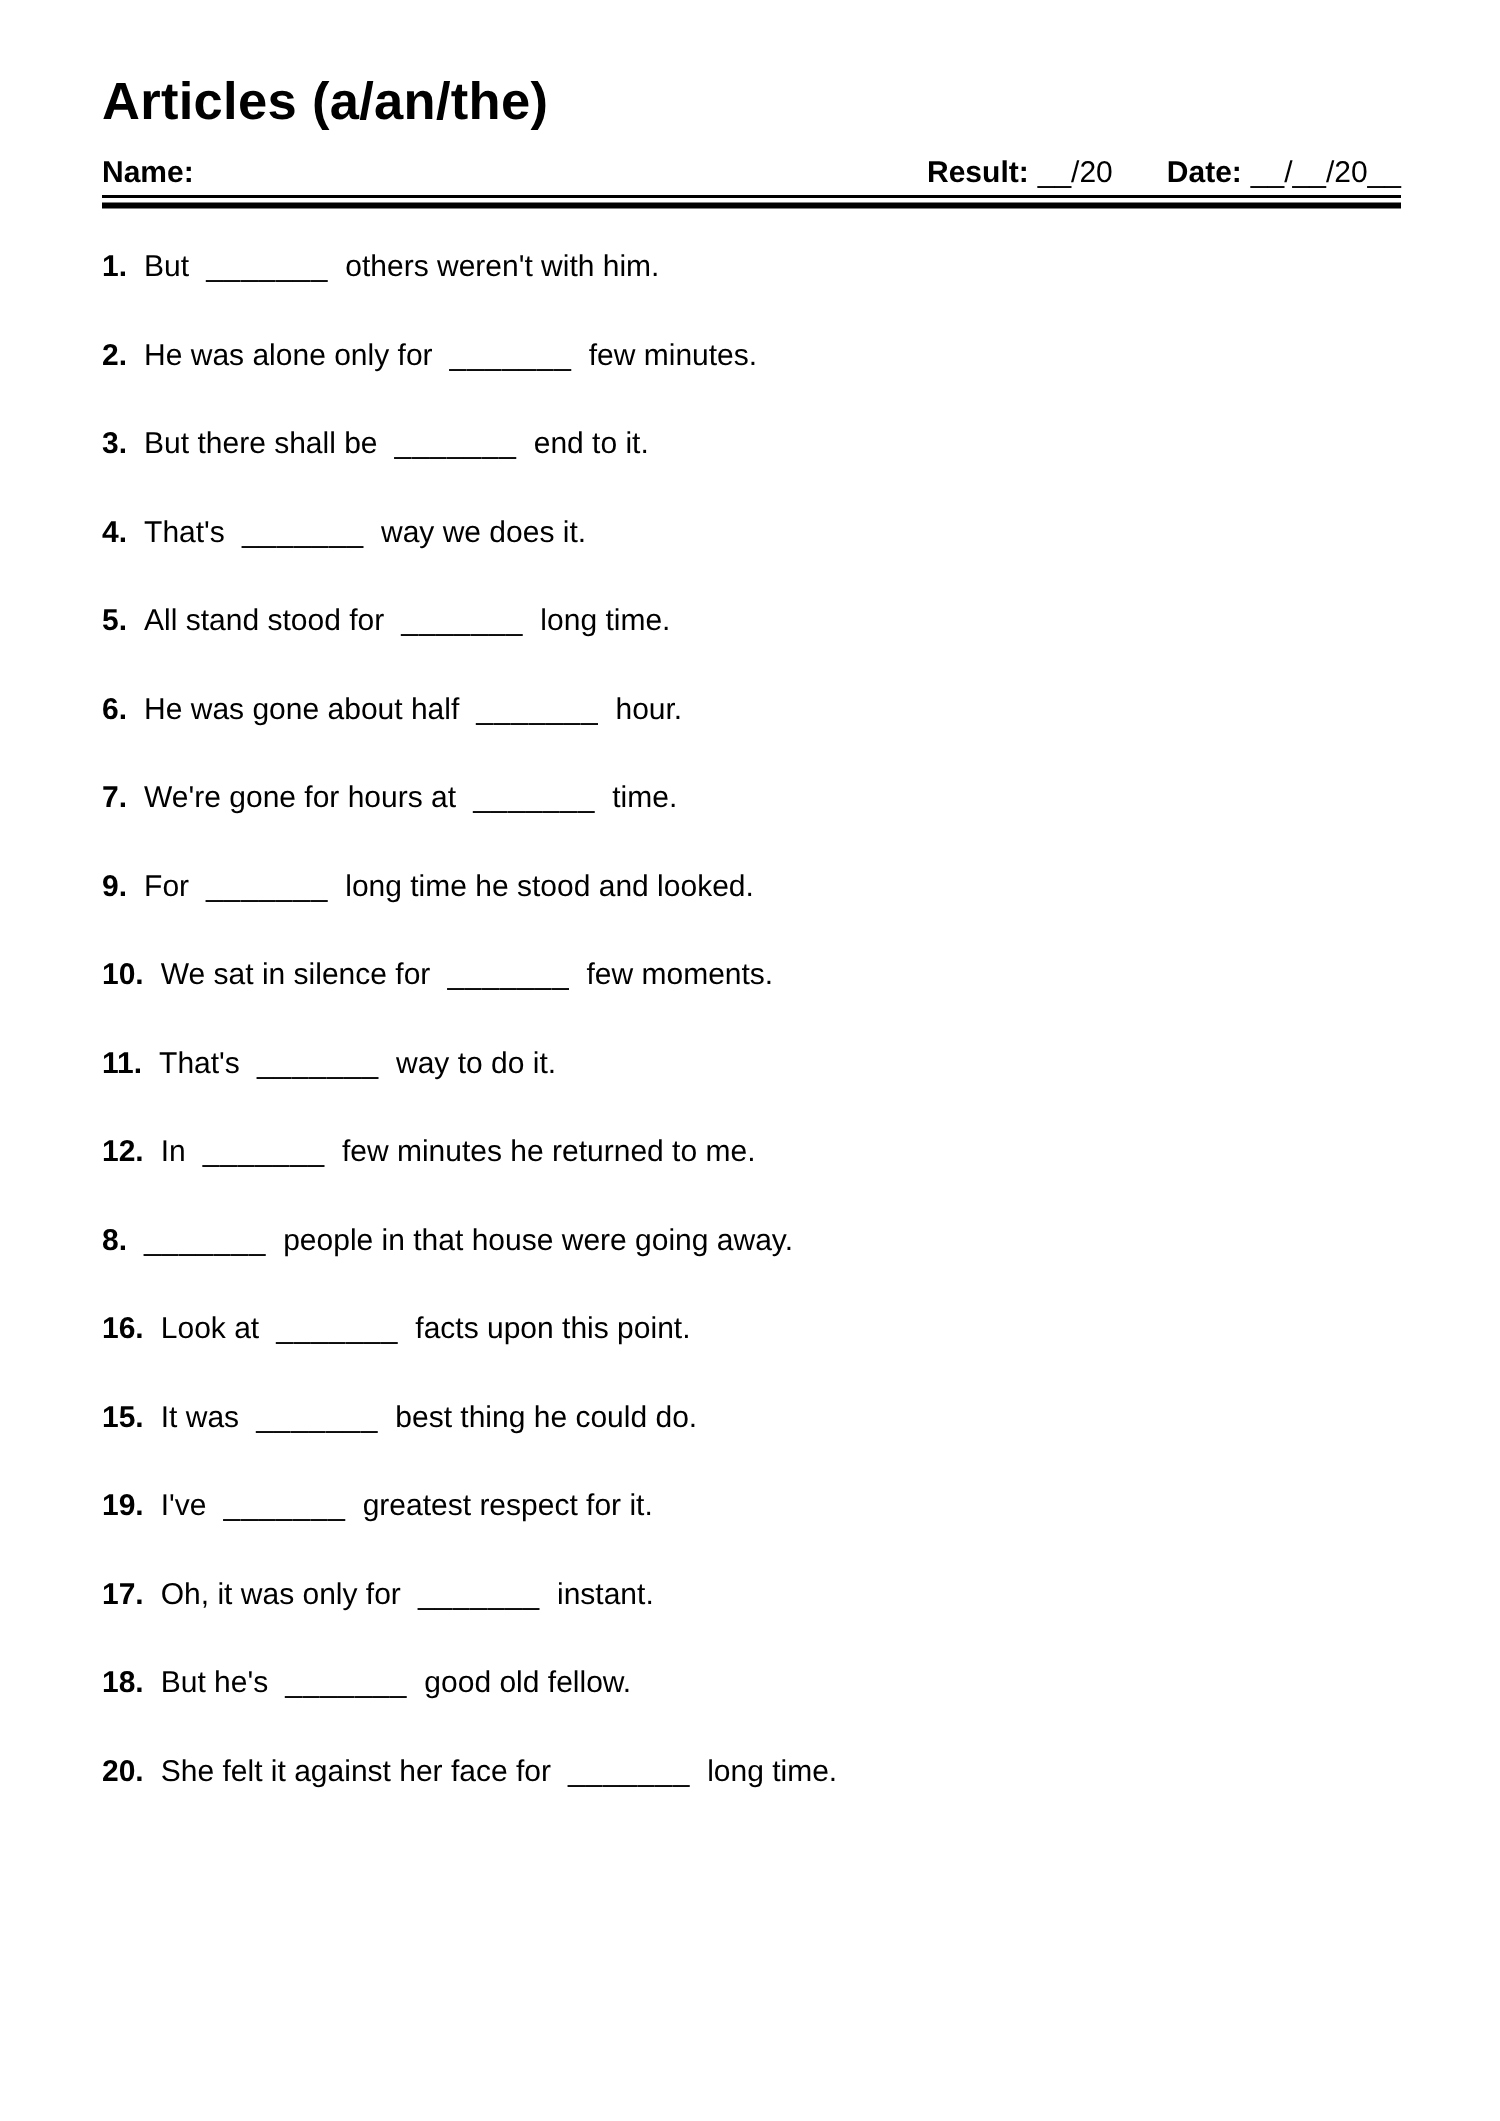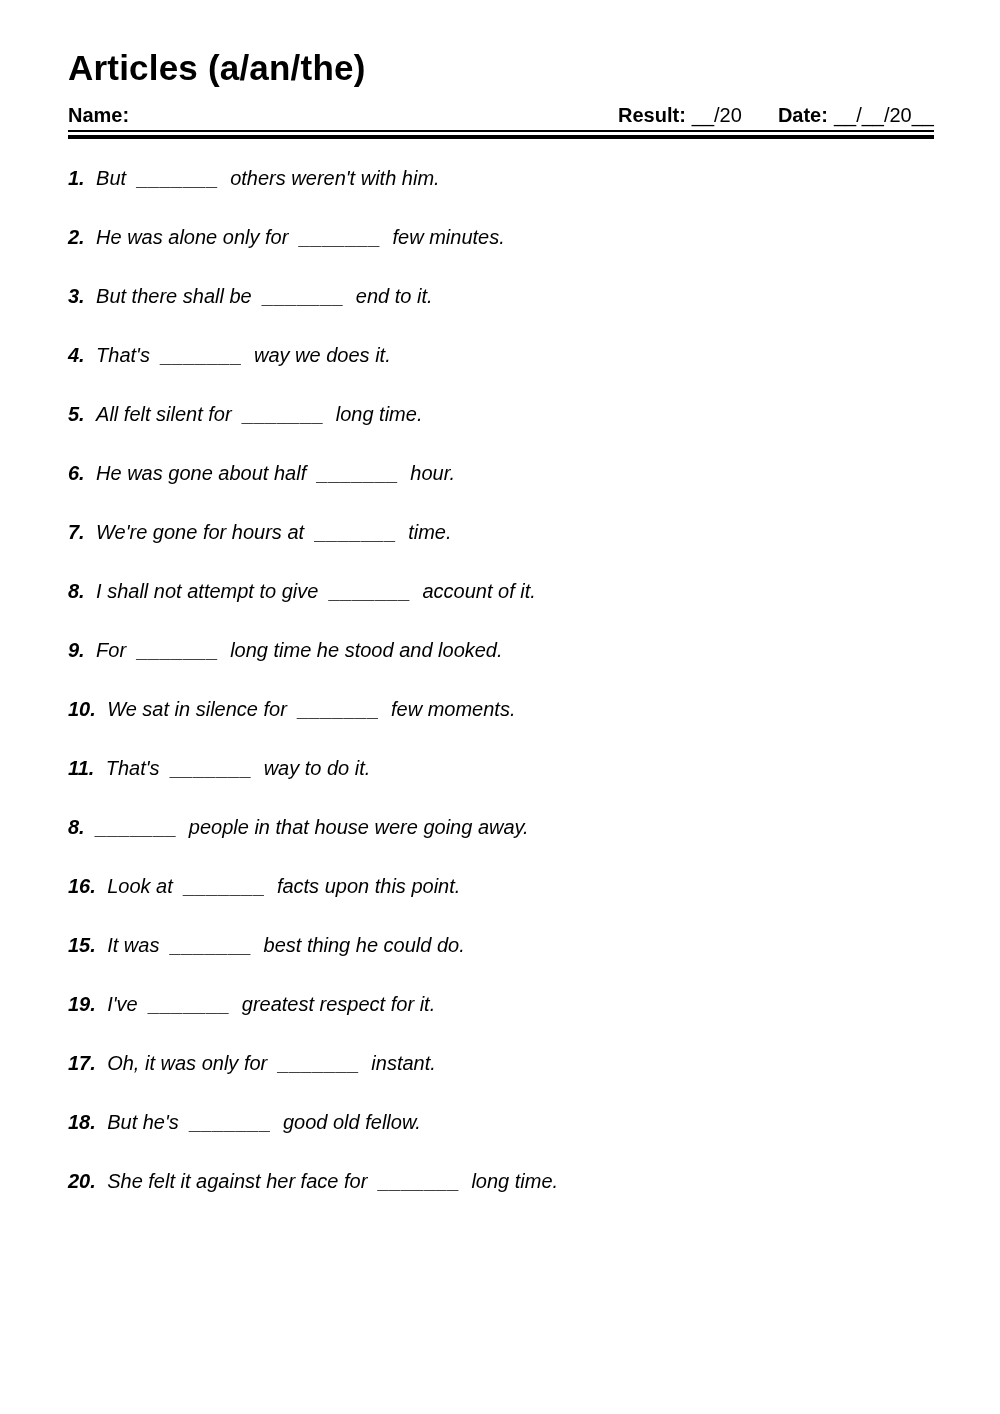--- a/index.html
+++ b/index.html
@@ -40,21 +40,20 @@
     border-bottom: 4px solid #000;
   }
   .questions {
     margin-top: 28px;
   }
   .question {
     font-size: 20px;
     line-height: 23px;
     margin-bottom: 36px;
     white-space: nowrap;
-    font-style: italic;
   }
   .question span { display: inline-block; }
   .question span:empty { display: none; }
   .question span:not(:empty) ~ span:not(:empty) { margin-left: 0.29em; }
   .q-num { font-weight: bold; }
   .q-blank { letter-spacing: 0.5px; }
 </style>
 </head>
 <body>
 
@@ -90,59 +89,59 @@
     <span class="q-part">end to it.</span>
   </div>
       <div class="question">
     <span class="q-num">4.</span>
     <span class="q-part">That's</span>
     <span class="q-blank">_______</span>
     <span class="q-part">way we does it.</span>
   </div>
       <div class="question">
     <span class="q-num">5.</span>
-    <span class="q-part">All felt silent for</span>
+    <span class="q-part">All stand stood for</span>
     <span class="q-blank">_______</span>
     <span class="q-part">long time.</span>
   </div>
       <div class="question">
     <span class="q-num">6.</span>
     <span class="q-part">He was gone about half</span>
     <span class="q-blank">_______</span>
     <span class="q-part">hour.</span>
   </div>
       <div class="question">
     <span class="q-num">7.</span>
     <span class="q-part">We're gone for hours at</span>
     <span class="q-blank">_______</span>
     <span class="q-part">time.</span>
-  </div>
-      <div class="question">
-    <span class="q-num">8.</span>
-    <span class="q-part">I shall not attempt to give</span>
-    <span class="q-blank">_______</span>
-    <span class="q-part">account of it.</span>
   </div>
       <div class="question">
     <span class="q-num">9.</span>
     <span class="q-part">For</span>
     <span class="q-blank">_______</span>
     <span class="q-part">long time he stood and looked.</span>
   </div>
       <div class="question">
     <span class="q-num">10.</span>
     <span class="q-part">We sat in silence for</span>
     <span class="q-blank">_______</span>
     <span class="q-part">few moments.</span>
   </div>
       <div class="question">
     <span class="q-num">11.</span>
     <span class="q-part">That's</span>
     <span class="q-blank">_______</span>
     <span class="q-part">way to do it.</span>
+  </div>
+      <div class="question">
+    <span class="q-num">12.</span>
+    <span class="q-part">In</span>
+    <span class="q-blank">_______</span>
+    <span class="q-part">few minutes he returned to me.</span>
   </div>
       <div class="question">
     <span class="q-num">8.</span>
     
     <span class="q-blank">_______</span>
     <span class="q-part">people in that house were going away.</span>
   </div>
       <div class="question">
     <span class="q-num">16.</span>
     <span class="q-part">Look at</span>

